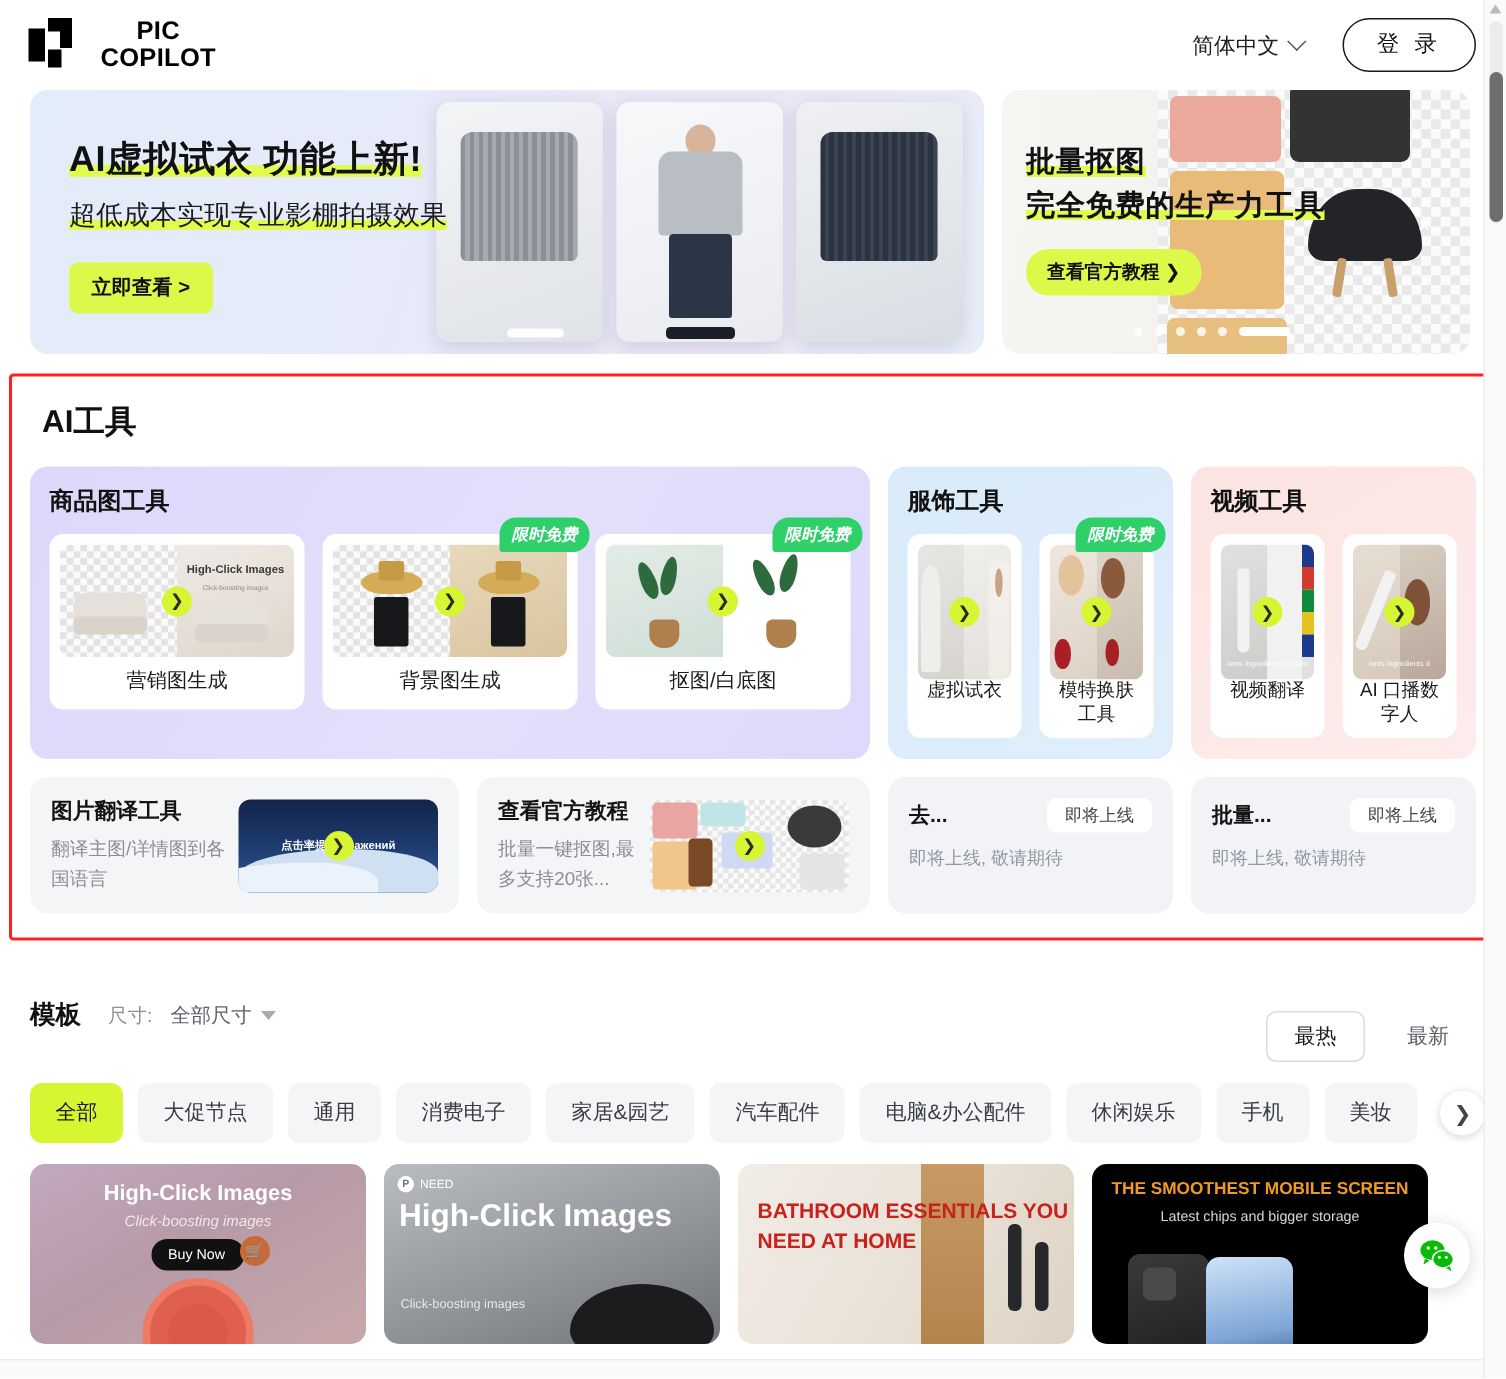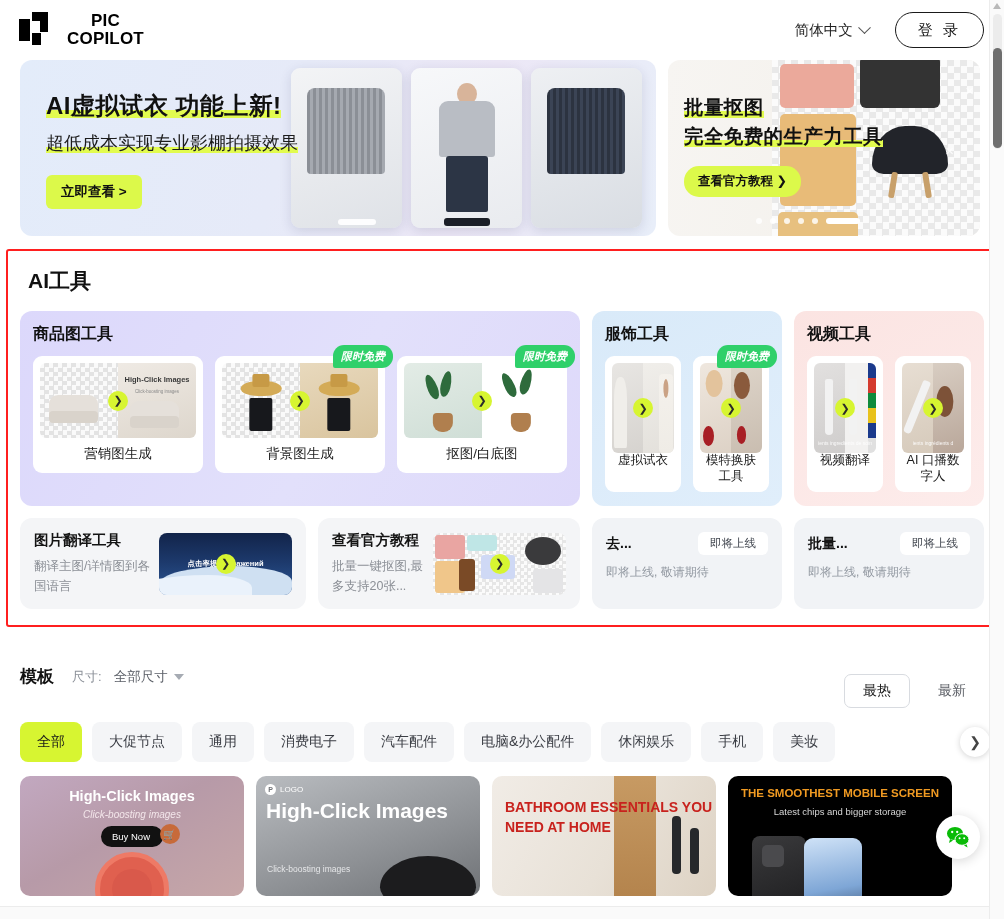--- a/index.html
+++ b/index.html
@@ -531,20 +531,21 @@
       <div class="seg-btn active">最热</div>
       <div class="seg-btn">最新</div>
     </div>
   </div>
 
   <div class="chips">
     <div class="chip active">全部</div>
     <div class="chip">大促节点</div>
     <div class="chip">通用</div>
     <div class="chip">消费电子</div>
+    <div class="chip">家居&amp;园艺</div>
     <div class="chip">汽车配件</div>
     <div class="chip">电脑&amp;办公配件</div>
     <div class="chip">休闲娱乐</div>
     <div class="chip">手机</div>
     <div class="chip">美妆</div>
     <div class="chip-next">❯</div>
   </div>
 
   <div class="tpl-grid">
     <div class="tpl-card t1">
@@ -553,21 +554,21 @@
       <div class="t1-btn">Buy Now</div>
       <div class="t1-cart">🛒</div>
       <div class="watch">
           <div class="watch-in"></div>
         </div>
     </div>
 
     <div class="tpl-card t2">
       <div class="t2-logo">
         <span class="lg">P</span>
-        <span>LOGO</span>
+        <span>NEED</span>
       </div>
       <div class="t2-h">High-Click Images</div>
       <div class="t2-s">Click-boosting images</div>
       <div class="t2-obj"></div>
     </div>
 
     <div class="tpl-card t3">
       <div class="t3-wood"></div>
       <div class="t3-rod" style="left:180px;top:40px;"></div>
       <div class="t3-rod" style="left:198px;top:52px;height:46px;"></div>

